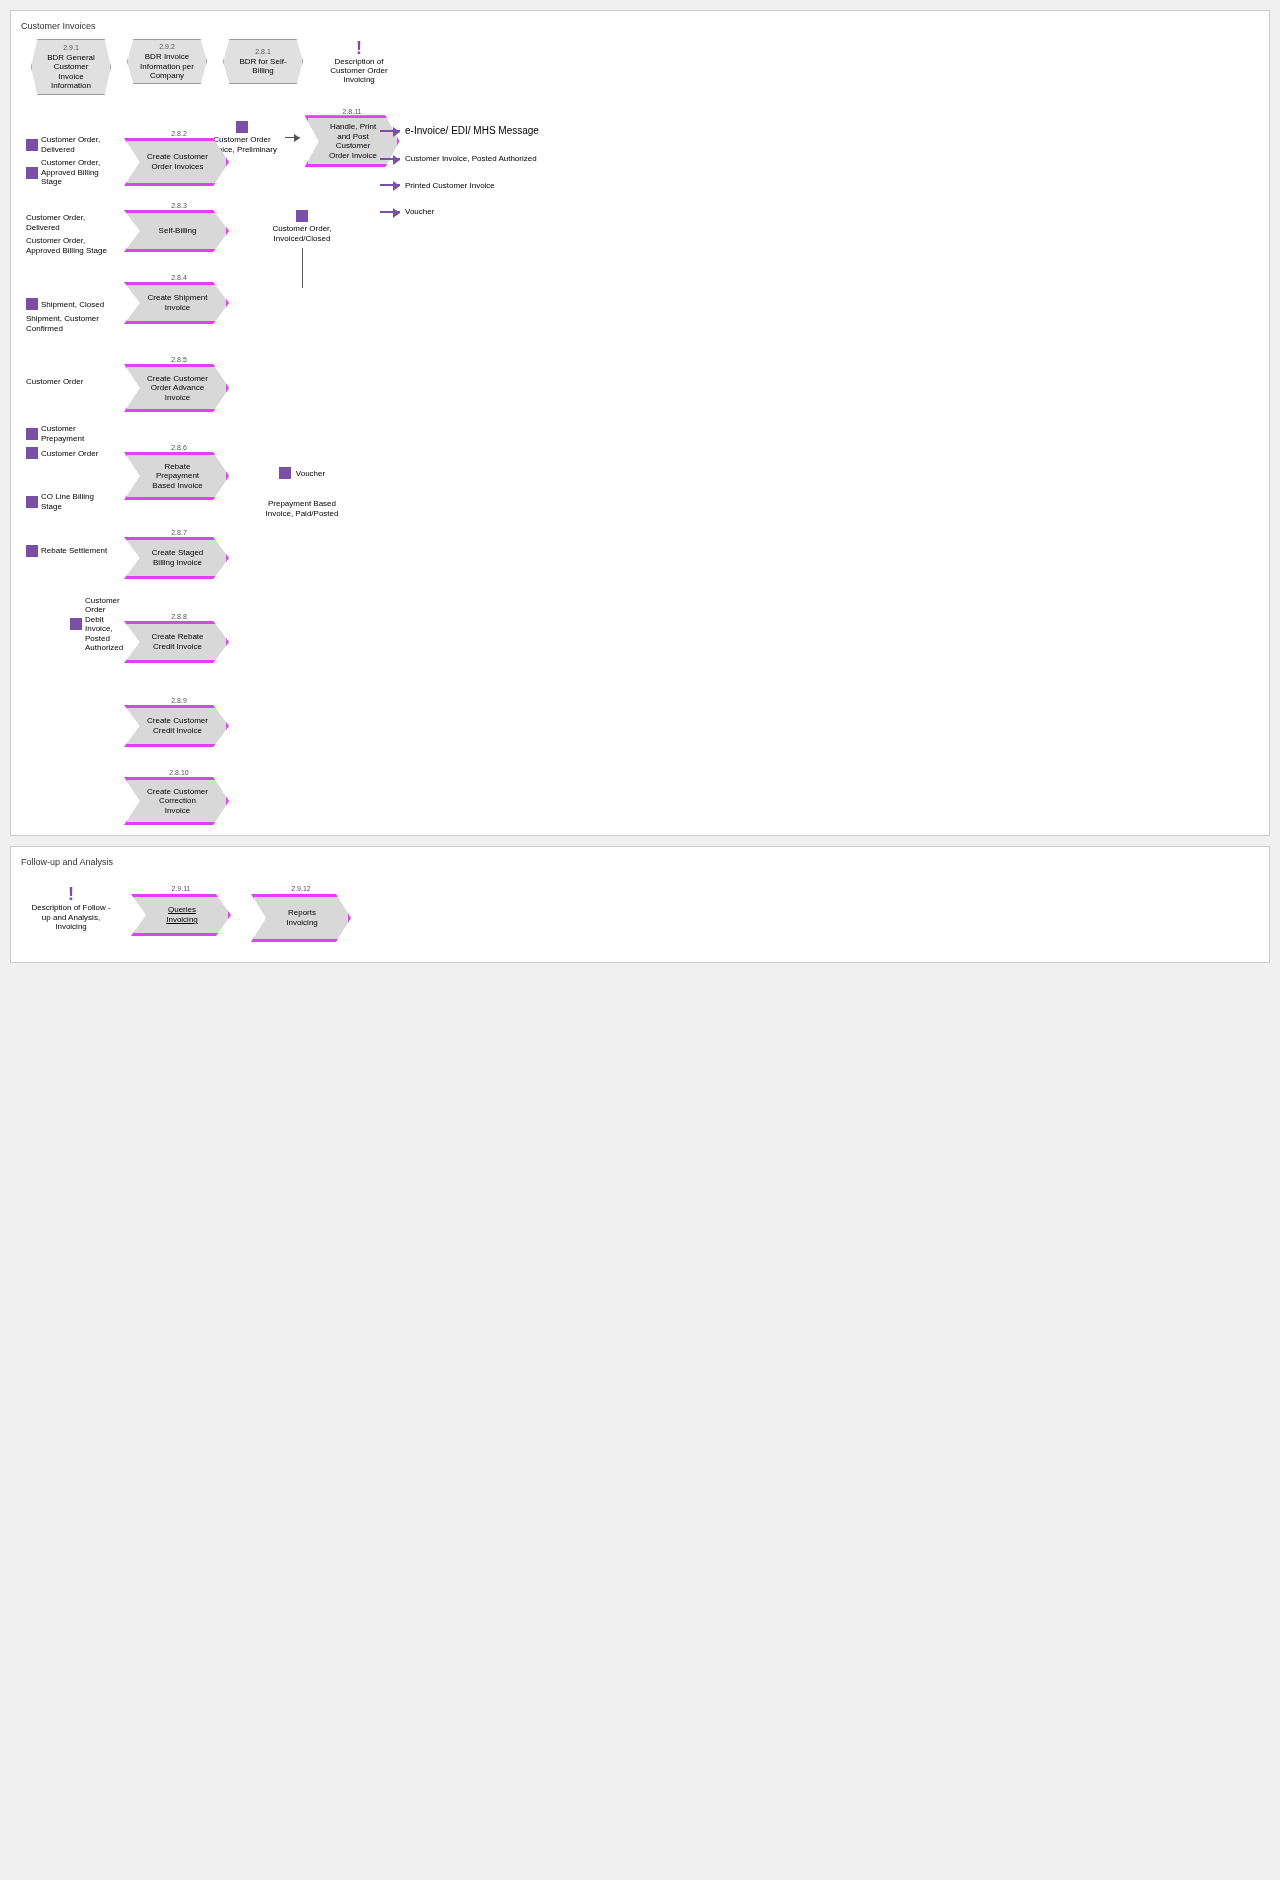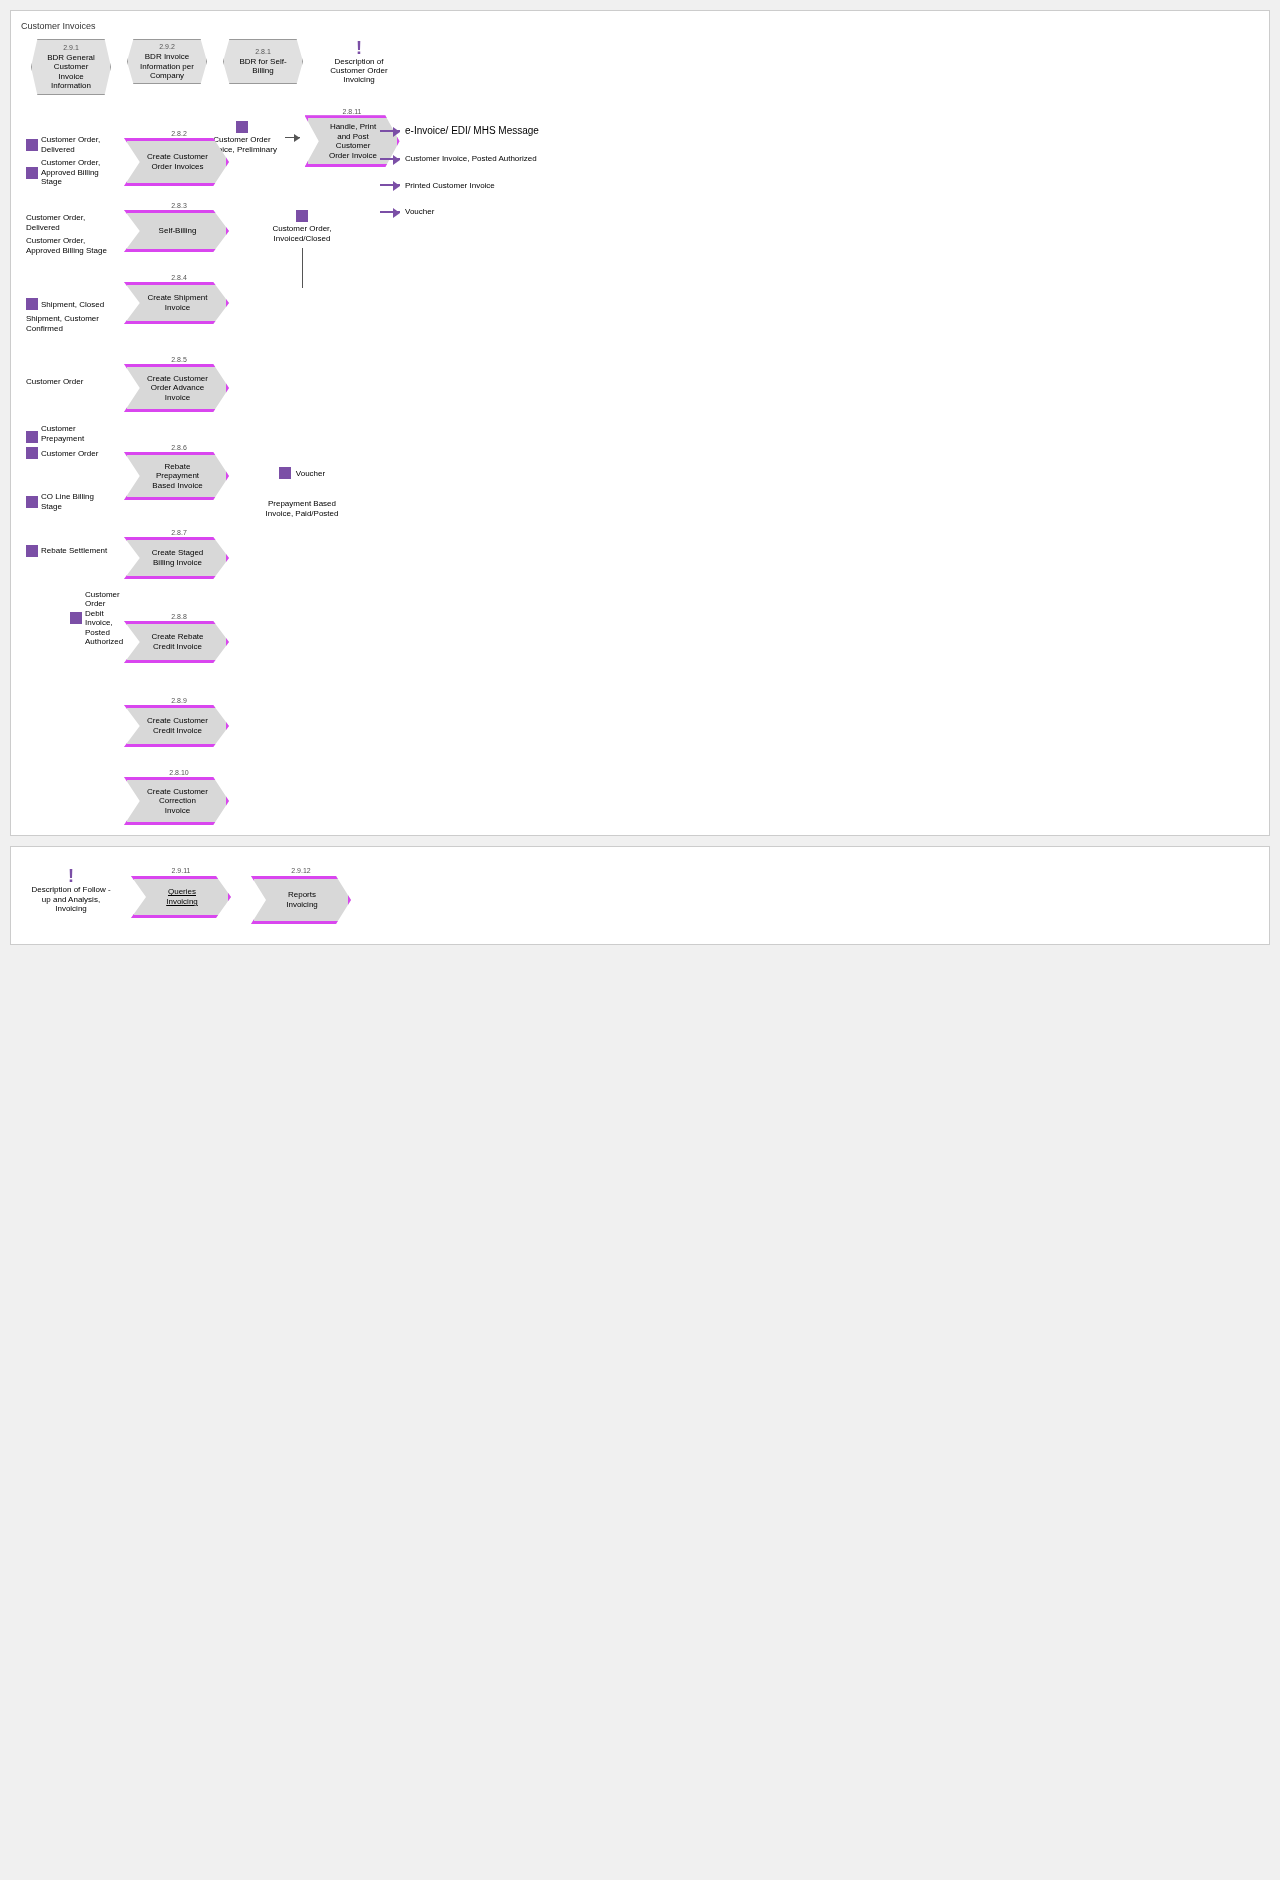--- a/index.html
+++ b/index.html
@@ -219,21 +219,21 @@
             </div>
           </div>
 
           <div style="display:flex; flex-direction:column; gap:4px; margin-bottom:10px; margin-top:25px;">
             <div style="display:flex; align-items:center; gap:3px;">
               <span style="font-size:8px; line-height:1.2;">Customer Order</span>
             </div>
           </div>
 
           <div style="display:flex; flex-direction:column; gap:4px; margin-bottom:10px; margin-top:20px;">
-            <div style="display:flex; align-items:flex-end; gap:3px;">
+            <div style="display:flex; align-items:center; gap:3px;">
               <div class="purple-square"></div>
               <span style="font-size:8px; line-height:1.2;">Customer Prepayment</span>
             </div>
             <div style="display:flex; align-items:center; gap:3px;">
               <div class="purple-square"></div>
               <span style="font-size:8px; line-height:1.2;">Customer Order</span>
             </div>
           </div>
 
           <div style="display:flex; flex-direction:column; gap:4px; margin-bottom:10px; margin-top:15px;">
@@ -243,21 +243,21 @@
             </div>
           </div>
 
           <div style="display:flex; flex-direction:column; gap:4px; margin-bottom:10px; margin-top:15px;">
             <div style="display:flex; align-items:center; gap:3px;">
               <div class="purple-square"></div>
               <span style="font-size:8px; line-height:1.2;">Rebate Settlement</span>
             </div>
           </div>
 
-          <div style="display:flex; flex-direction:column; gap:4px; margin-top:15px;padding-left:44px;">
+          <div style="display:flex; flex-direction:column; gap:4px; margin-top:21px;padding-left:44px;">
             <div style="display:flex; align-items:center; gap:3px;">
               <div class="purple-square"></div>
               <span style="font-size:8px; line-height:1.2;">Customer Order Debit Invoice, Posted Authorized</span>
             </div>
           </div>
         </div>
 
         <div style="display:flex; flex-direction:column; gap:6px; width:110px; flex-shrink:0; margin-top:15px;">
 
           <div style="margin-bottom:10px;">
@@ -391,20 +391,21 @@
             <div class="output-box">
               <div style="font-size:8px; text-align:center; line-height:1.2;">Voucher</div>
             </div>
           </div>
         </div>
 
       </div>
     </div>
 
     <div class="section-box">
+      <div class="section-label">Follow-up and Analysis</div>
 
       <div style="display:flex; flex-direction:row; gap:20px; align-items:flex-start; padding: 10px;">
 
         <div style="display:flex; flex-direction:column; align-items:center; text-align:center; width:80px;">
           <span class="exclamation-icon">!</span>
           <span style="font-size:8px; text-align:center; line-height:1.2;">Description of Follow - up and Analysis, Invoicing</span>
         </div>
 
         <div style="display:flex; flex-direction:column; align-items:center;">
           <span style="font-size:7px; color:#555; margin-bottom:2px;">2.9.11</span>

